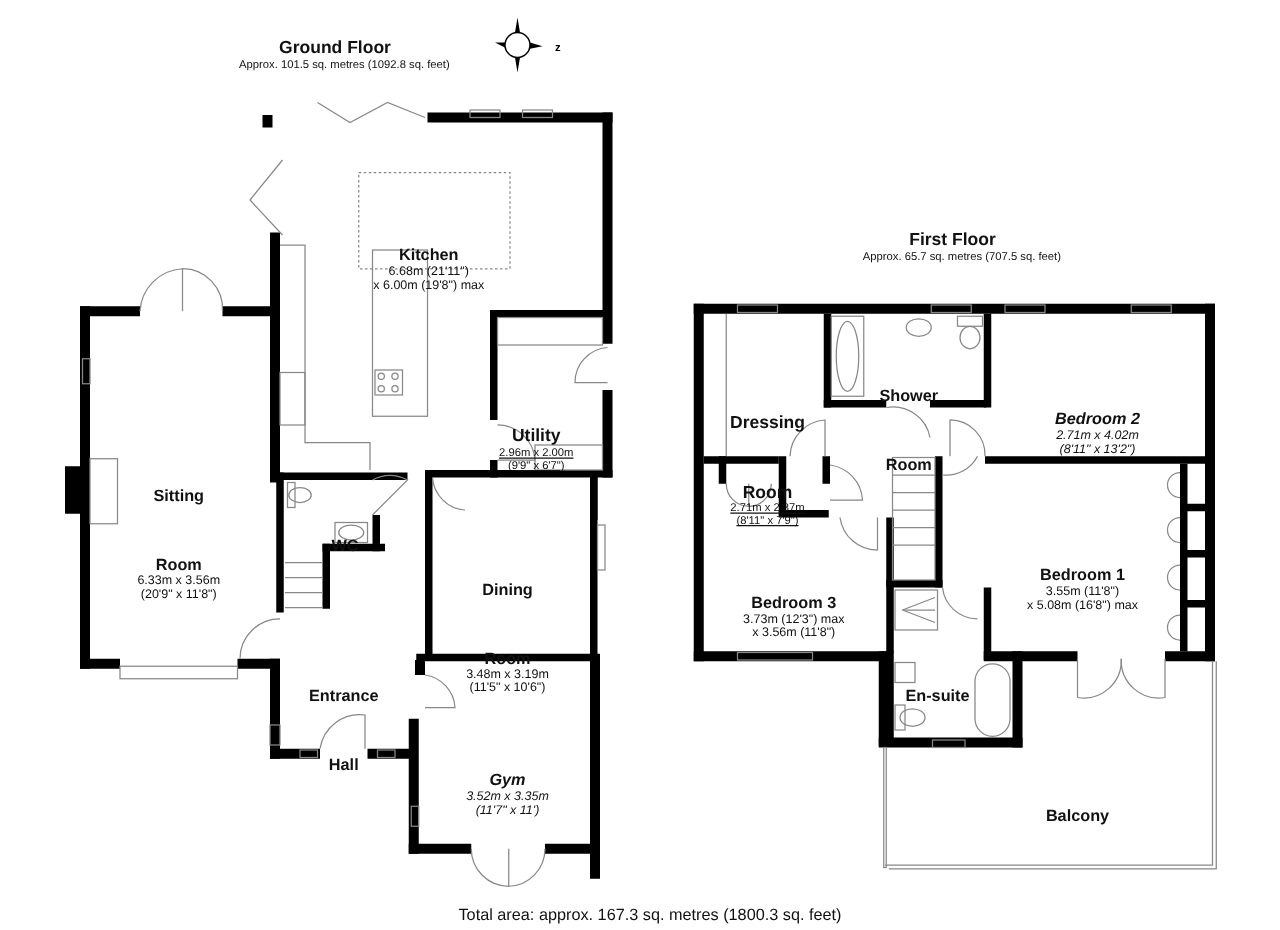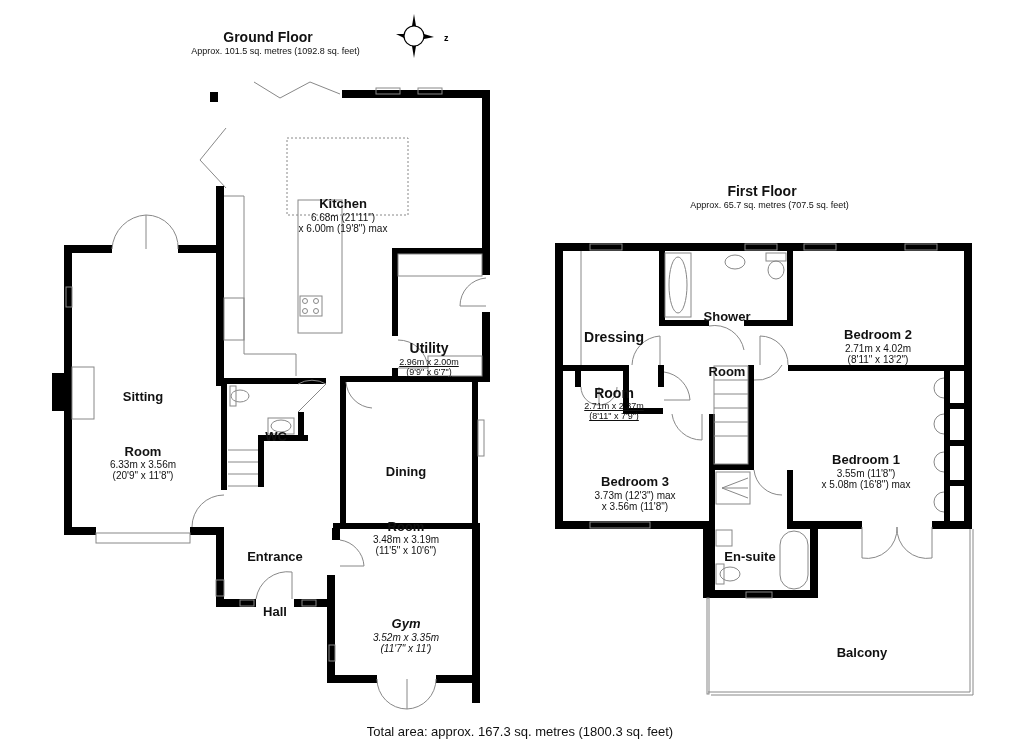--- a/index.html
+++ b/index.html
@@ -305,21 +305,21 @@
   <span class="rname sm">Room</span>
   <span class="rdim sm">2.71m x 2.37m</span>
   <span class="rdim sm">(8'11" x 7'9")</span>
 </div>
 
 <div class="lbl" style="left:727px; top:270px;">
   <span class="rname">Shower</span>
   <span class="rname">Room</span>
 </div>
 
-<div class="lbl" style="left:878px; top:288px;">
+<div class="lbl" style="left:878px; top:288px;font-style:italic;">
   <span class="rname">Bedroom 2</span>
   <span class="rdim">2.71m x 4.02m</span>
   <span class="rdim">(8'11" x 13'2")</span>
 </div>
 
 <div class="lbl" style="left:635px; top:435px;">
   <span class="rname">Bedroom 3</span>
   <span class="rdim">3.73m (12'3") max</span>
   <span class="rdim">x 3.56m (11'8")</span>
 </div>

